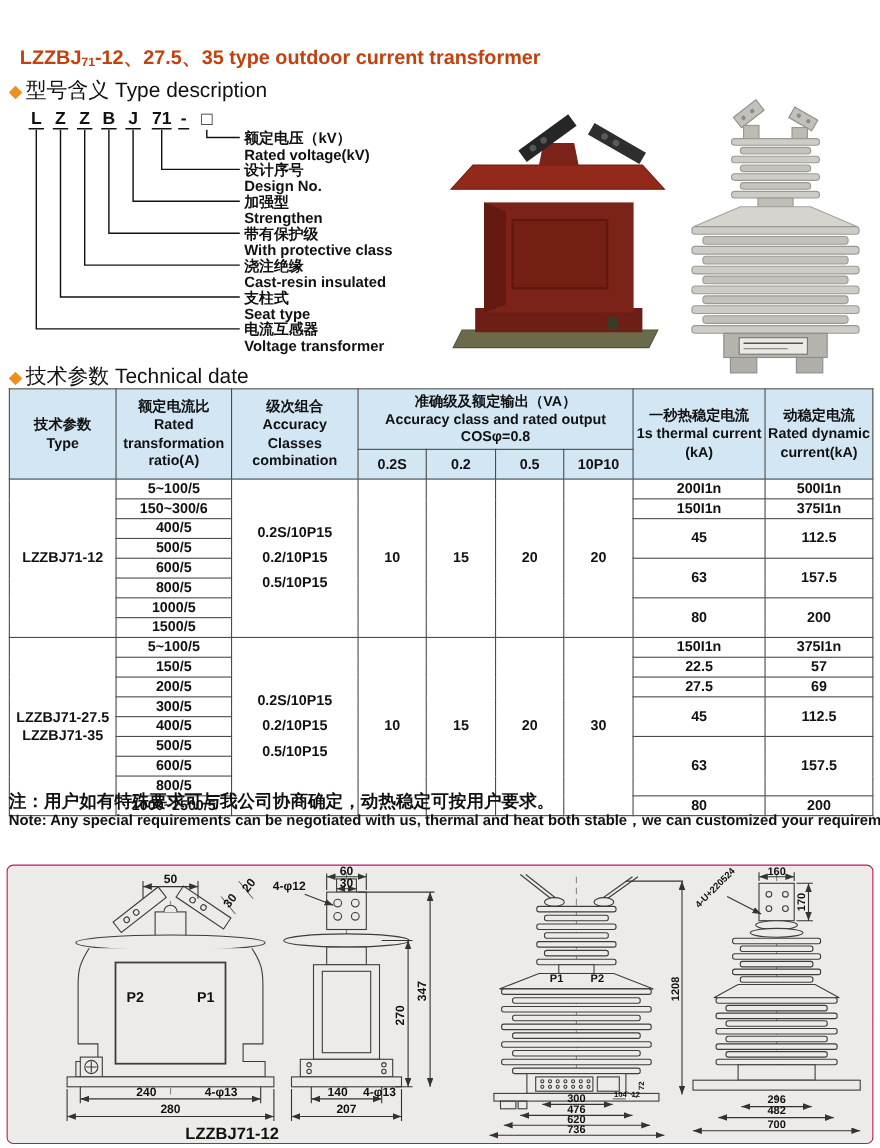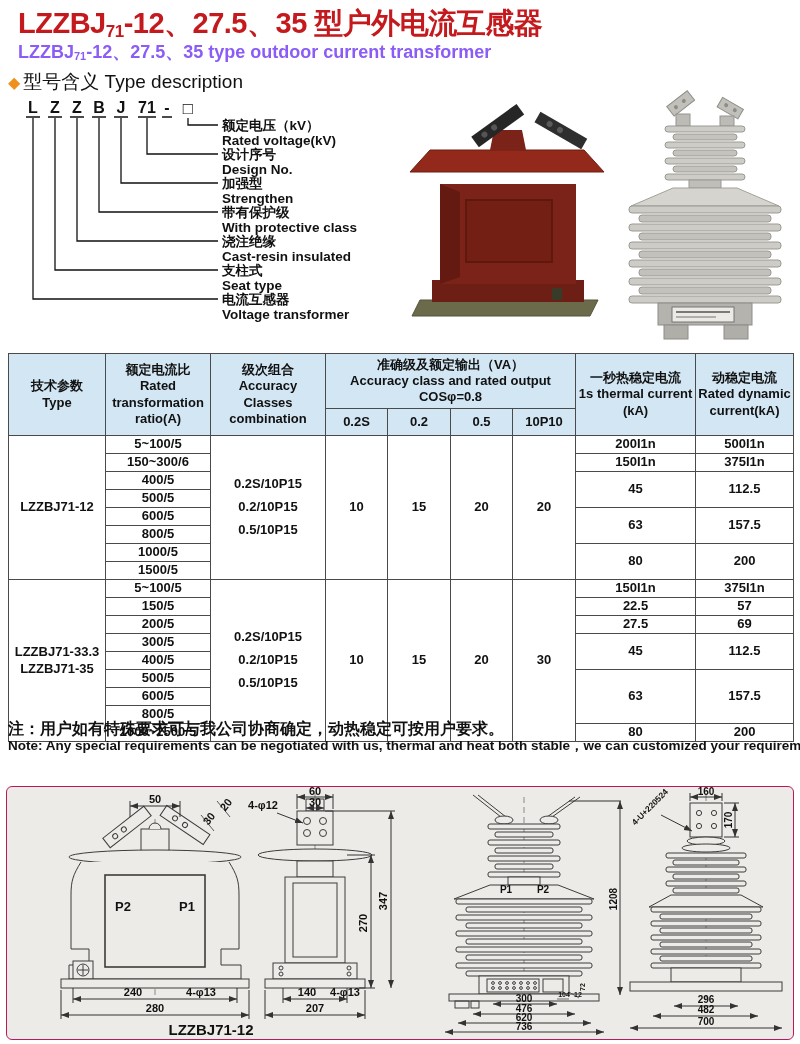--- a/index.html
+++ b/index.html
@@ -1,42 +1,41 @@
 <!DOCTYPE html>
 <html><head>
 <meta charset="utf-8">
 <style>
   html,body{margin:0;padding:0;background:#ffffff;}
   .page{position:relative;width:800px;height:1044px;background:#fff;overflow:hidden;
         font-family:"Liberation Sans","DejaVu Sans",sans-serif;color:#1a1a1a;}
   .abs{position:absolute;}
   .title{left:18px;top:4px;font-size:29px;font-weight:bold;color:#c4191d;letter-spacing:-0.5px;white-space:nowrap;}
   .title .sub{font-size:17px;position:relative;top:4px;}
-  .subtitle{left:18px;top:40px;font-size:18px;font-weight:bold;color:#8b5cf6;white-space:nowrap;}
+  .subtitle{left:18px;top:40px;font-size:18px;font-weight:bold;color:#c2410c;white-space:nowrap;}
   .subtitle .sub{font-size:11px;position:relative;top:2px;}
   .sechead{font-size:19px;font-weight:normal;color:#111;white-space:nowrap;}
   .sechead .diamond{color:#ef8f1c;font-size:16px;margin-right:3px;}
   table.tech{position:absolute;left:8px;top:353px;border-collapse:collapse;table-layout:fixed;width:785px;}
   table.tech th,table.tech td{border:1px solid #4a4a4a;text-align:center;vertical-align:middle;
       font-weight:bold;font-size:13px;line-height:1.25;padding:0 1px;white-space:pre-line;color:#111;}
   table.tech thead th{background:#d2e6f4;}
   table.tech .hrow1{height:55px;}
   table.tech .hrow2 th{height:26px;}
   table.tech tbody td{height:17px;margin-top:40px;}
   table.tech td.acc{line-height:1.75;}
   .noteline{font-weight:bold;color:#111;white-space:nowrap;}
   .panel{left:6px;top:786px;width:786px;height:252px;background:#ecebe7;border:1px solid #be185d;border-radius:6px;}
   svg text{font-family:"Liberation Sans","DejaVu Sans",sans-serif;font-weight:bold;}
 </style>
 </head>
 <body>
 
 <div class="page">
 
-  <div class="abs title"><span>LZZBJ</span><span class="sub">71</span><span>-12、27.5、35 型户外电流互感器</span></div>
   <div class="abs subtitle"><span>LZZBJ</span><span class="sub">71</span><span>-12、27.5、35 type outdoor current  transformer</span></div>
 
   <div class="abs sechead" style="left:8px;top:69px;"><span class="diamond">◆</span><span>型号含义 Type description</span></div>
 
   <svg class="abs" style="left:16px;top:96px;" width="402" height="234" viewBox="0 0 402 234">
     <g stroke="#111" stroke-width="1.3" fill="none">
       <path d="M172,22 V29 H202"></path>
       <path d="M131,22 V58 H202"></path>
       <path d="M105,22 V87 H202"></path>
       <path d="M83,22 V116 H202"></path>
@@ -132,20 +131,21 @@
       <rect x="13" y="208" width="152" height="7" rx="3" fill="#ceccc7"></rect>
     </g>
     <rect x="42" y="215" width="94" height="22" fill="#b5b3ae" stroke="#8e8c87"></rect>
     <rect x="56" y="219" width="62" height="15" fill="#eceae6" stroke="#777570"></rect>
     <line x1="60" y1="224" x2="114" y2="224" stroke="#55534e" stroke-width="1.5"></line>
     <line x1="60" y1="229" x2="100" y2="229" stroke="#77756f" stroke-width="1"></line>
     <rect x="48" y="237" width="24" height="14" fill="#b0aea9" stroke="#8e8c87"></rect>
     <rect x="108" y="237" width="24" height="14" fill="#b0aea9" stroke="#8e8c87"></rect>
   </svg>
 
+  <div class="abs sechead" style="left:8px;top:329px;"><span class="diamond">◆</span><span>技术参数 Technical date</span></div>
 
   <table class="tech">
     <colgroup>
       <col style="width:97px">
         <col style="width:105px">
         <col style="width:115px">
       <col style="width:62px">
         <col style="width:63px">
         <col style="width:62px">
         <col style="width:63px">
@@ -218,21 +218,21 @@
         </tr>
         <tr>
           <td>1000/5</td>
           <td rowspan="2">80</td>
           <td rowspan="2">200</td>
         </tr>
         <tr>
           <td>1500/5</td>
         </tr>
         <tr>
-          <td rowspan="9">LZZBJ71-33.3
+          <td rowspan="9">LZZBJ71-27.5
 LZZBJ71-35</td>
           <td>5~100/5</td>
           <td rowspan="9" class="acc">0.2S/10P15
 0.2/10P15
 0.5/10P15</td>
           <td rowspan="9">10</td>
           <td rowspan="9">15</td>
           <td rowspan="9">20</td>
           <td rowspan="9">30</td>
           <td>150I1n</td>

